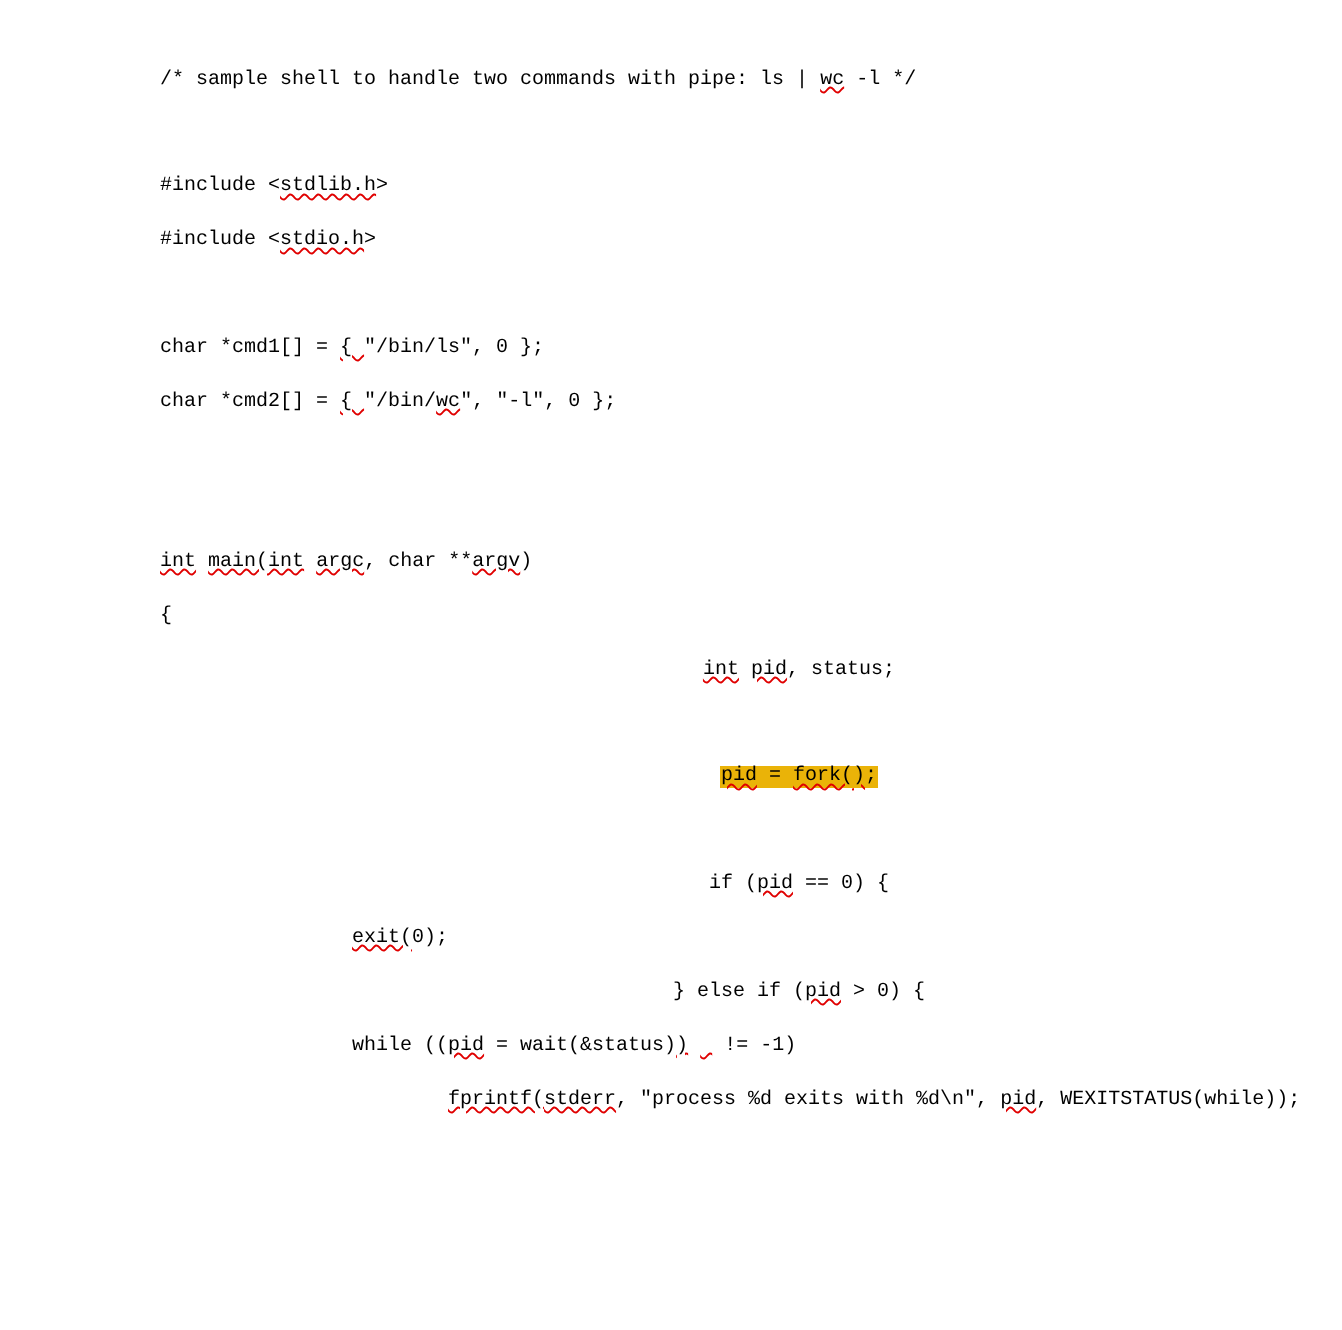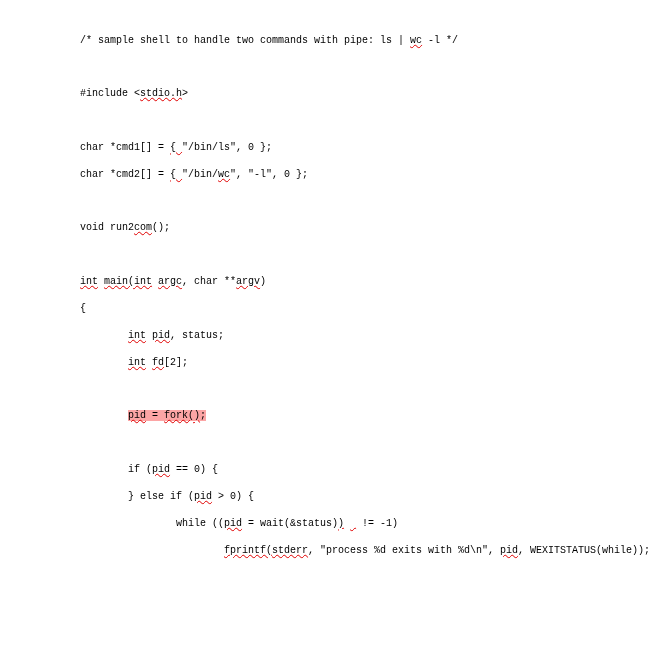--- a/index.html
+++ b/index.html
@@ -10,55 +10,55 @@
     font-size: 10px;
     line-height: 1.35;
     color: #000;
     width: 671px;
     box-sizing: border-box;
   }
   .code-root {
     white-space: pre;
   }
   .line { display: block; }
-  .ind1 { padding-left: 48px; }
+  .ind1 { padding-left: 48px; text-align: center; }
   .ind2 { padding-left: 96px; }
   .ind3 { padding-left: 144px; }
   .hl {
-    background: #fca5a5;
+    background: #eab308;
   }
   .sq {
     text-decoration: underline;
     text-decoration-color: #e00000;
     text-decoration-style: wavy;
     text-decoration-thickness: 1px;
   }
   .blank { height: 13px; }
 </style>
 </head>
 <body>
 
 <div class="code-root">
 <span class="line"><span>/* sample shell to handle two commands with pipe: ls | </span><span class="sq">wc</span><span> -l */</span></span>
 <div class="blank"></div>
+<span class="line"><span>#include &lt;</span><span class="sq">stdlib.h</span><span>&gt;</span></span>
 <span class="line"><span>#include &lt;</span><span class="sq">stdio.h</span><span>&gt;</span></span>
 <div class="blank"></div>
 <span class="line"><span>char *cmd1[] = </span><span class="sq">{ </span><span>"/bin/ls", 0 };</span></span>
 <span class="line"><span>char *cmd2[] = </span><span class="sq">{ </span><span>"/bin/</span><span class="sq">wc</span><span>", "-l", 0 };</span></span>
 <div class="blank"></div>
-<span class="line"><span>void run2</span><span class="sq">com</span><span>();</span></span>
 <div class="blank"></div>
 <span class="line"><span class="sq">int</span><span> </span><span class="sq">main(int</span><span> </span><span class="sq">argc</span><span>, char **</span><span class="sq">argv</span><span>)</span></span>
 <span class="line"><span>{</span></span>
 <span class="line ind1"><span class="sq">int</span><span> </span><span class="sq">pid</span><span>, status;</span></span>
-<span class="line ind1"><span class="sq">int</span><span> </span><span class="sq">fd</span><span>[2];</span></span>
 <div class="blank"></div>
 <span class="line ind1"><span class="hl"><span class="sq">pid</span><span> = </span><span class="sq">fork()</span><span>;</span></span></span>
 <div class="blank"></div>
 <span class="line ind1"><span>if (</span><span class="sq">pid</span><span> == 0) {</span></span>
+<span class="line ind2"><span class="sq">exit(</span><span>0);</span></span>
 <span class="line ind1"><span>} else if (</span><span class="sq">pid</span><span> &gt; 0) {</span></span>
 <span class="line ind2"><span>while ((</span><span class="sq">pid</span><span> = wait(&amp;status)</span><span class="sq">)</span><span> </span><span class="sq"> </span><span> != -1)</span></span>
 <span class="line ind3"><span class="sq">fprintf(</span><span class="sq">stderr</span><span>, "process %d exits with %d\n", </span><span class="sq">pid</span><span>, WEXITSTATUS(while));</span></span>
 
 
 
 
 
 
 

